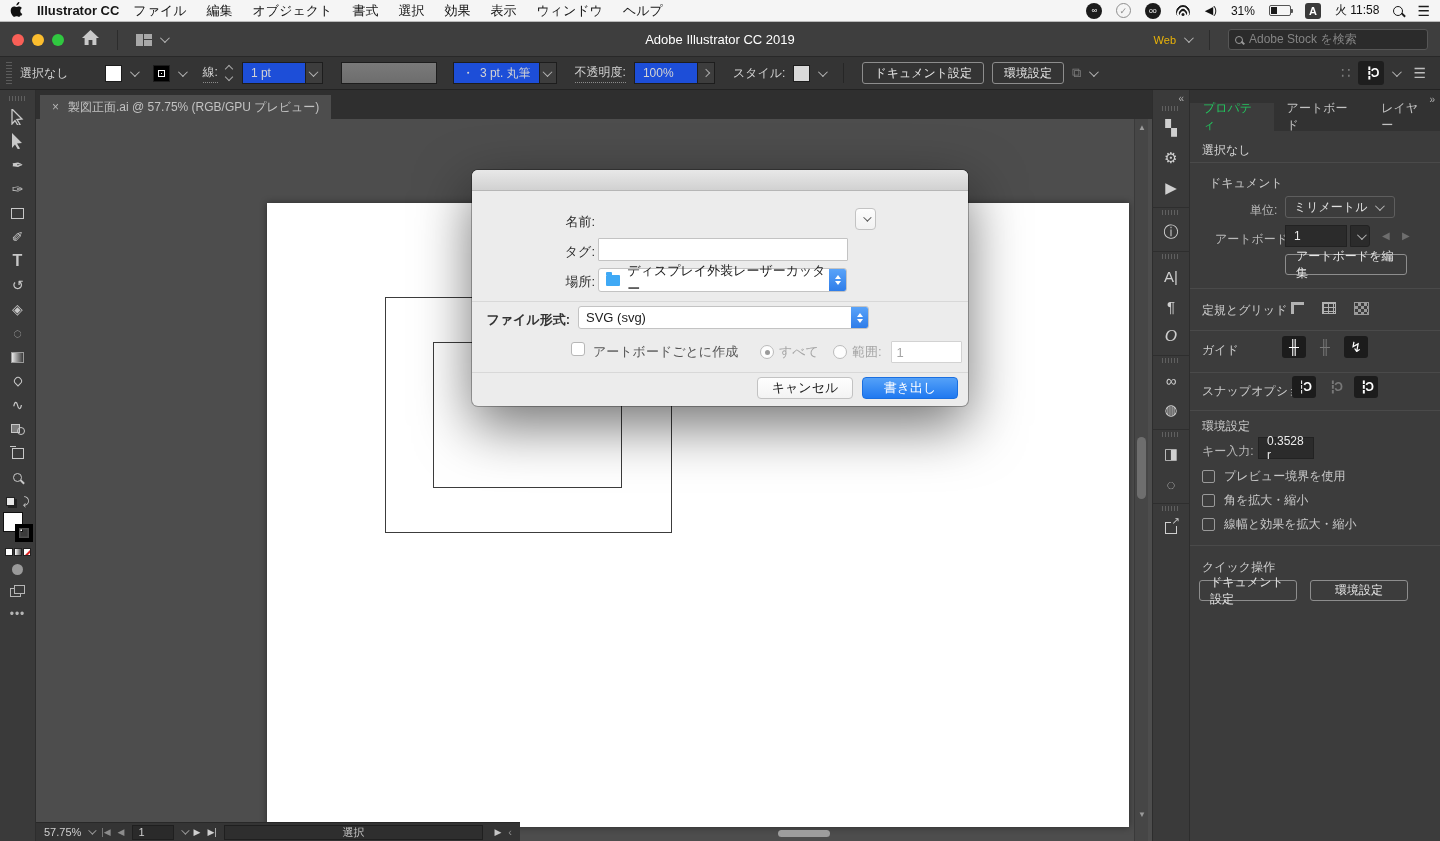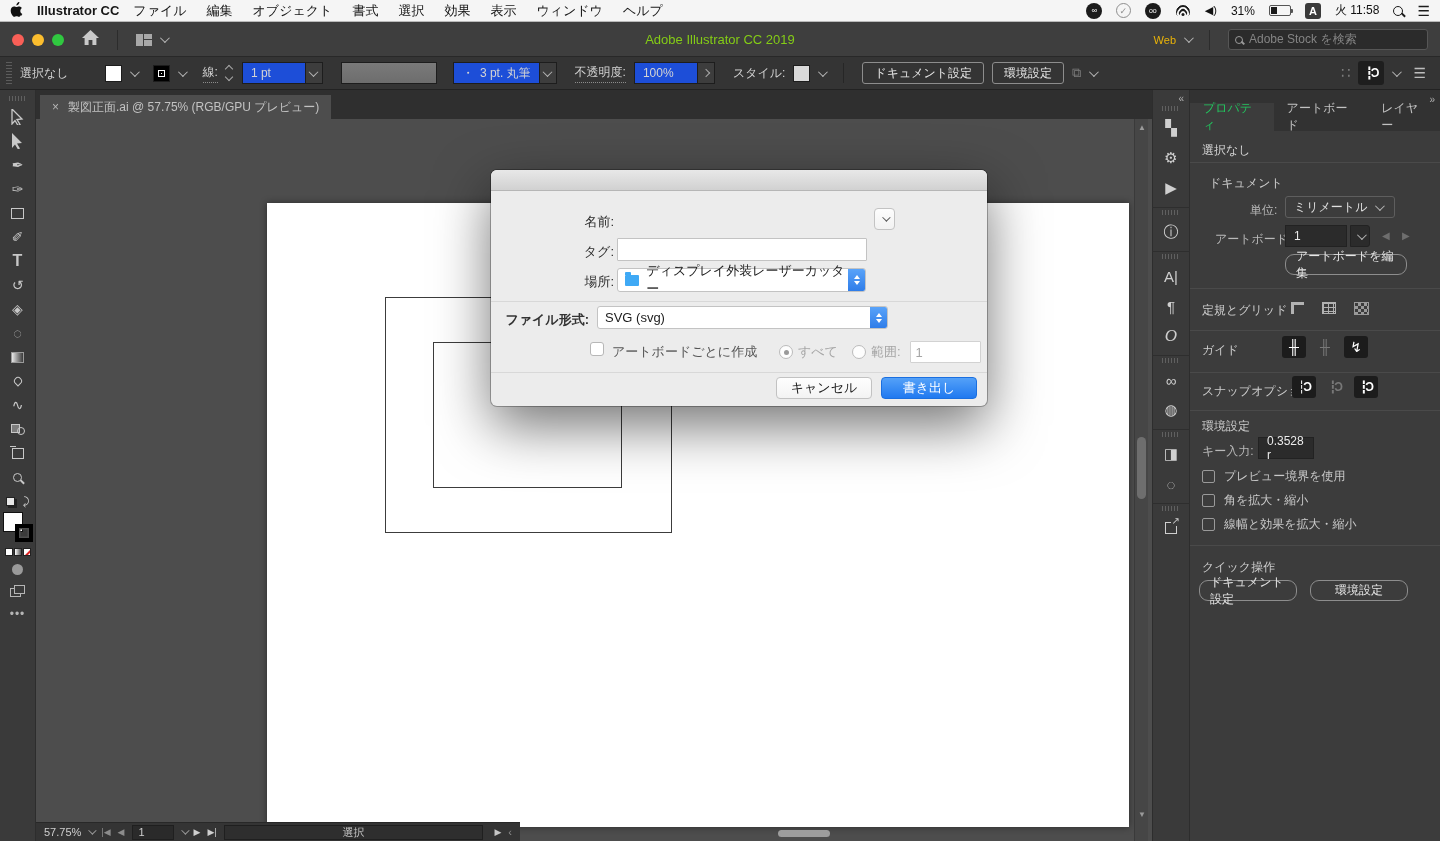--- a/index.html
+++ b/index.html
@@ -32,21 +32,21 @@
   .battery i { position:absolute; left:1px; top:1px; bottom:1px; width:30%; background:#1b1b1b; }
   .inputA { width:16px; height:16px; background:#3a3a3a; color:#fff; border-radius:3px; font-size:11px; font-weight:bold;
             display:flex; align-items:center; justify-content:center; }
   .mag { width:10px; height:10px; border:1.5px solid #1b1b1b; border-radius:50%; position:relative; display:inline-block; }
   .mag::after { content:""; position:absolute; width:5px; height:1.5px; background:#1b1b1b; right:-4px; bottom:-1px; transform:rotate(45deg); }
   .hamb { font-size:14px; color:#1b1b1b; }
 
   
   .titlebar { left:0; top:22px; width:1440px; height:35px; background:#3e3e3e; border-bottom:1px solid #282828; }
   .tl { width:12px; height:12px; border-radius:50%; display:inline-block; }
-  .title-center { position:absolute; left:0; right:0; top:10px; text-align:center; color:#84cc16; font-size:13px; }
+  .title-center { position:absolute; left:0; right:0; top:10px; text-align:center; color:#ffffff; font-size:13px; }
   .home-ico { color:#c9c9c9; }
   .vsep { width:1px; height:20px; background:#2c2c2c; margin:0 10px; }
   .wkspace-ico { display:inline-flex; gap:1px; }
   .wkspace-ico b { width:7px; height:12px; background:#a8a8a8; }
   .wkspace-ico i { display:flex; flex-direction:column; gap:1px; }
   .wkspace-ico i b { width:8px; height:5.5px; }
   .chev { display:inline-block; width:7px; height:7px; border:solid #b5b5b5; border-width:0 1.5px 1.5px 0; transform:rotate(45deg) translateY(-2px); }
   .stock-search { width:200px; height:21px; background:#2b2b2b; border:1px solid #565656; border-radius:3px;
                   display:flex; align-items:center; padding:0 6px; gap:6px; }
   .stock-search .ph { color:#848484; font-size:12px; }
@@ -153,31 +153,31 @@
   .props-head .expand { position:absolute; right:6px; top:4px; color:#b0b0b0; font-size:10px; letter-spacing:-1px; }
   .ptabs { position:absolute; left:0; bottom:0; display:flex; height:28px; }
   .ptab { padding:0 13px; display:flex; align-items:center; color:#c2c2c2; }
   .ptab.active { background:#3c3c3c; color:#22c55e; }
   .pdiv { position:absolute; left:0; width:250px; border-top:1px solid #4a4a4a; }
   .plabel { color:#cdcdcd; }
   .prow-label { color:#b9b9b9; }
   .p-combo-line { border:1px solid #5e5e5e; border-radius:3px; height:22px; display:flex; align-items:center; gap:8px; padding:0 8px; color:#e0e0e0; }
   .p-input { background:#2b2b2b; border:1px solid #222; height:22px; display:flex; align-items:center; padding:0 8px; color:#ececec; }
   .p-ddbtn { background:#2b2b2b; border:1px solid #222; border-radius:0 3px 3px 0; width:20px; height:22px; display:flex; align-items:center; justify-content:center; }
-  .p-btn { border:1px solid #8d8d8d; border-radius:9px; height:21px; display:flex; align-items:center; justify-content:center; color:#e6e6e6; font-size:12px; padding:0 10px; }
+  .p-btn { border:1px solid #8d8d8d; border-radius:3px; height:21px; display:flex; align-items:center; justify-content:center; color:#e6e6e6; font-size:12px; padding:0 10px; }
   .mini-ico { width:24px; height:22px; display:flex; align-items:center; justify-content:center; color:#b2b2b2; font-size:14px; }
   .mini-ico.on { background:#1c1c1c; border-radius:3px; color:#fff; }
   .mini-ico.dim { color:#787878; }
   .pcheck { width:13px; height:13px; border:1px solid #9a9a9a; border-radius:2px; background:transparent; }
   .checker { width:15px; height:13px; background-image:repeating-conic-gradient(#9a9a9a 0 25%, transparent 0 50%); background-size:6px 6px; border:1px solid #9a9a9a; }
   .gridico { width:14px; height:12px; border:1px solid #b2b2b2; background-image:linear-gradient(#b2b2b2 1px,transparent 1px),linear-gradient(90deg,#b2b2b2 1px,transparent 1px); background-size:5px 4px; }
   .rulerico { width:13px; height:12px; border-left:3px solid #b2b2b2; border-top:3px solid #b2b2b2; }
 
   
-  .dialog { left:491px; top:170px; width:496px; height:236px; border-radius:6px; background:#ececec;
+  .dialog { left:472px; top:170px; width:496px; height:236px; border-radius:6px; background:#ececec;
             box-shadow:0 20px 55px rgba(0,0,0,.55), 0 0 0 1px rgba(0,0,0,.28); font-size:13px; color:#1c1c1c; }
   .dlg-title { height:21px; border-radius:6px 6px 0 0; background:linear-gradient(#e8e8e8,#d1d1d1); border-bottom:1px solid #b6b6b6; }
   .dlg-label { position:absolute; text-align:right; color:#2a2a2a; }
   .dlg-input { position:absolute; background:#fff; border:1px solid #c3c3c3; border-radius:1px; display:flex; align-items:center; padding:0 5px; }
   .focus-ring { border:1px solid #5a9cf8 !important; box-shadow:0 0 0 3px rgba(100,160,255,.55); }
   .sel-text { background:#b8d6fb; }
   .dlg-chevbtn { position:absolute; width:21px; height:22px; background:linear-gradient(#fdfdfd,#f2f2f2); border:1px solid #c3c3c3; border-radius:4px;
                  display:flex; align-items:center; justify-content:center; }
   .dlg-chevbtn .chev { border-color:#555; width:6px; height:6px; }
   .dlg-select { position:absolute; background:#fff; border:1px solid #c3c3c3; border-radius:3px; display:flex; align-items:center; padding:0 0 0 7px; }

